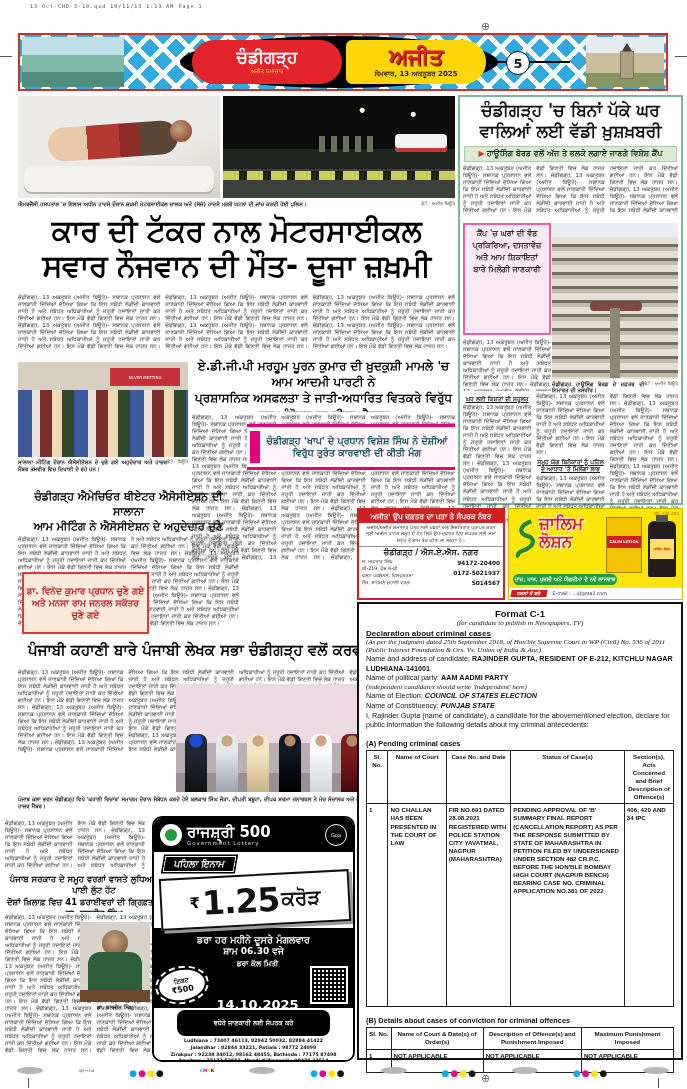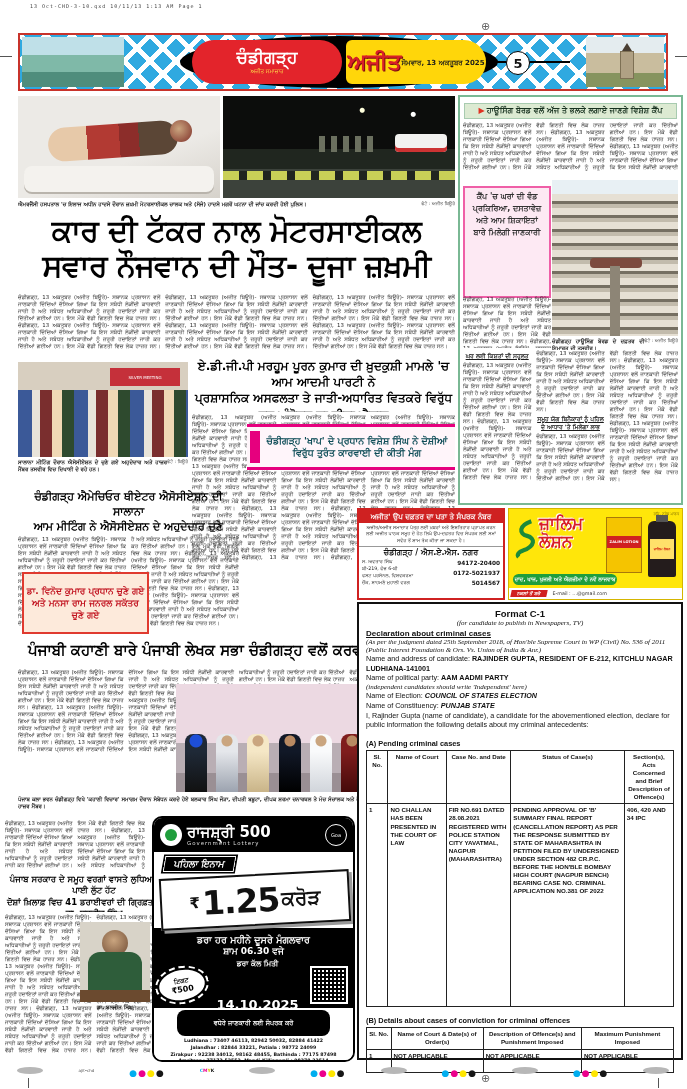--- a/index.html
+++ b/index.html
@@ -25,21 +25,21 @@
     background:linear-gradient(#e4ecef 0 32%,#c9bd9e 32% 72%,#86945f 72%);}
   .mh-monument{position:absolute;left:34px;top:14px;width:12px;height:26px;background:#b0a184;border:1px solid #7d7054;}
   .mh-bird{position:absolute;left:36px;top:6px;width:0;height:0;border-left:5px solid transparent;border-right:5px solid transparent;border-bottom:8px solid #4a3f33;}
   .mh-line{left:460px;top:26px;width:90px;height:2px;background:#000;}
   .mh-oval{left:160px;top:1px;width:318px;height:52px;background:#000;border-radius:50%;}
   .mh-red{position:absolute;left:12px;top:4px;width:150px;height:44px;background:#e3242b;border-radius:22px;
     display:flex;flex-direction:column;align-items:center;justify-content:center;}
   .mh-ed{color:#fff;font-weight:bold;font-size:17px;line-height:1;}
   .mh-ed-sub{color:#ffe94d;font-size:5.5px;margin-top:2px;}
   .mh-yellow{position:absolute;left:166px;top:4px;width:140px;height:44px;background:#ffd60a;border-radius:6px 22px 22px 6px;
-    display:flex;flex-direction:row;align-items:center;justify-content:center;}
+    display:flex;flex-direction:column;align-items:center;justify-content:center;}
   .mh-title{color:#d92027;font-weight:bold;font-size:22px;line-height:1;text-shadow:1px 1px 0 #7a0d10;}
   .mh-date{color:#1a1a1a;font-weight:bold;font-size:7px;margin-top:2px;}
   .mh-num{left:486px;top:16px;width:22px;height:22px;background:#fff;border:1.5px solid #000;border-radius:50%;
     display:flex;align-items:center;justify-content:center;font-weight:bold;font-size:13px;}
   
   .fill{font-size:5.4px;line-height:1.3;text-align:justify;color:#1c1c1c;word-break:break-word;overflow:hidden;}
   .cols2{column-count:2;column-gap:5px;}
   .cols3{column-count:3;column-gap:5px;}
   .cols4{column-count:4;column-gap:5px;}
   .caption{font-size:5.4px;font-weight:bold;color:#111;line-height:1.25;text-align:justify;overflow:hidden;}
@@ -323,26 +323,30 @@
       <div class="c-line">Ludhiana : 73407 46113, 82942 50032, 82884 41422</div>
       <div class="c-line">Jalandhar : 82844 33221, Patiala : 98772 24099</div>
       <div class="c-line">Zirakpur : 92238 34012, 98162 48455, Bathinda : 77175 87498</div>
       <div class="c-line">Amritsar : 77173 52552, Mandi Killianwali : 98378 23514</div>
       <div class="c-line">Rajpura : 82933 04842, 88472 19909, Moga : 98153 33314</div>
       <div class="social">Follow us :  f  ▶  ◎</div>
     </div>
   </div>
 
   <div class="abs housing" style="left:458px;top:95px;width:225px;height:410px;">
+    <div class="housing-headline">
+      <div>ਚੰਡੀਗੜ੍ਹ 'ਚ ਬਿਨਾਂ ਪੱਕੇ ਘਰ</div>
+      <div>ਵਾਲਿਆਂ ਲਈ ਵੱਡੀ ਖ਼ੁਸ਼ਖ਼ਬਰੀ</div>
+    </div>
     <div class="housing-subhead">
       <span class="arrow">▶</span><span>ਹਾਊਸਿੰਗ ਬੋਰਡ ਵਲੋਂ ਅੱਜ ਤੇ ਭਲਕੇ ਲਗਾਏ ਜਾਣਗੇ ਵਿਸ਼ੇਸ਼ ਕੈਂਪ</span>
     </div>
     <div class="fill cols3" style="height:56px;">ਚੰਡੀਗੜ੍ਹ, 13 ਅਕਤੂਬਰ (ਅਜੀਤ ਬਿਊਰੋ)- ਸਥਾਨਕ ਪ੍ਰਸ਼ਾਸਨ ਵਲੋਂ ਜਾਣਕਾਰੀ ਦਿੰਦਿਆਂ ਦੱਸਿਆ ਗਿਆ ਕਿ ਇਸ ਸਬੰਧੀ ਲੋੜੀਂਦੀ ਕਾਰਵਾਈ ਜਾਰੀ ਹੈ ਅਤੇ ਸਬੰਧਤ ਅਧਿਕਾਰੀਆਂ ਨੂੰ ਜ਼ਰੂਰੀ ਹਦਾਇਤਾਂ ਜਾਰੀ ਕਰ ਦਿੱਤੀਆਂ ਗਈਆਂ ਹਨ। ਇਸ ਮੌਕੇ ਵੱਡੀ ਗਿਣਤੀ ਵਿਚ ਲੋਕ ਹਾਜ਼ਰ ਸਨ। ਚੰਡੀਗੜ੍ਹ, 13 ਅਕਤੂਬਰ (ਅਜੀਤ ਬਿਊਰੋ)- ਸਥਾਨਕ ਪ੍ਰਸ਼ਾਸਨ ਵਲੋਂ ਜਾਣਕਾਰੀ ਦਿੰਦਿਆਂ ਦੱਸਿਆ ਗਿਆ ਕਿ ਇਸ ਸਬੰਧੀ ਲੋੜੀਂਦੀ ਕਾਰਵਾਈ ਜਾਰੀ ਹੈ ਅਤੇ ਸਬੰਧਤ ਅਧਿਕਾਰੀਆਂ ਨੂੰ ਜ਼ਰੂਰੀ ਹਦਾਇਤਾਂ ਜਾਰੀ ਕਰ ਦਿੱਤੀਆਂ ਗਈਆਂ ਹਨ। ਇਸ ਮੌਕੇ ਵੱਡੀ ਗਿਣਤੀ ਵਿਚ ਲੋਕ ਹਾਜ਼ਰ ਸਨ। ਚੰਡੀਗੜ੍ਹ, 13 ਅਕਤੂਬਰ (ਅਜੀਤ ਬਿਊਰੋ)- ਸਥਾਨਕ ਪ੍ਰਸ਼ਾਸਨ ਵਲੋਂ ਜਾਣਕਾਰੀ ਦਿੰਦਿਆਂ ਦੱਸਿਆ ਗਿਆ ਕਿ ਇਸ ਸਬੰਧੀ ਲੋੜੀਂਦੀ ਕਾਰਵਾਈ ਜਾਰੀ ਹੈ ਅਤੇ ਸਬੰਧਤ ਅਧਿਕਾਰੀਆਂ ਨੂੰ ਜ਼ਰੂਰੀ ਹਦਾਇਤਾਂ ਜਾਰੀ ਕਰ ਦਿੱਤੀਆਂ ਗਈਆਂ ਹਨ। ਇਸ ਮੌਕੇ ਵੱਡੀ ਗਿਣਤੀ ਵਿਚ ਲੋਕ ਹਾਜ਼ਰ ਸਨ। ਚੰਡੀਗੜ੍ਹ, 13 ਅਕਤੂਬਰ (ਅਜੀਤ ਬਿਊਰੋ)- ਸਥਾਨਕ ਪ੍ਰਸ਼ਾਸਨ ਵਲੋਂ ਜਾਣਕਾਰੀ ਦਿੰਦਿਆਂ ਦੱਸਿਆ ਗਿਆ ਕਿ ਇਸ ਸਬੰਧੀ ਲੋੜੀਂਦੀ ਕਾਰਵਾਈ ਜਾਰੀ ਹੈ ਅਤੇ ਸਬੰਧਤ ਅਧਿਕਾਰੀਆਂ ਨੂੰ ਜ਼ਰੂਰੀ ਹਦਾਇਤਾਂ ਜਾਰੀ ਕਰ ਦਿੱਤੀਆਂ ਗਈਆਂ ਹਨ। ਇਸ ਮੌਕੇ ਵੱਡੀ ਗਿਣਤੀ ਵਿਚ ਲੋਕ ਹਾਜ਼ਰ ਸਨ। ਚੰਡੀਗੜ੍ਹ, 13 ਅਕਤੂਬਰ (ਅਜੀਤ ਬਿਊਰੋ)- ਸਥਾਨਕ ਪ੍ਰਸ਼ਾਸਨ ਵਲੋਂ ਜਾਣਕਾਰੀ ਦਿੰਦਿਆਂ ਦੱਸਿਆ ਗਿਆ ਕਿ ਇਸ ਸਬੰਧੀ ਲੋੜੀਂਦੀ ਕਾਰਵਾਈ ਜਾਰੀ ਹੈ ਅਤੇ ਸਬੰਧਤ ਅਧਿਕਾਰੀਆਂ ਨੂੰ ਜ਼ਰੂਰੀ ਹਦਾਇਤਾਂ ਜਾਰੀ ਕਰ ਦਿੱਤੀਆਂ ਗਈਆਂ ਹਨ। ਇਸ ਮੌਕੇ ਵੱਡੀ ਗਿਣਤੀ ਵਿਚ ਲੋਕ ਹਾਜ਼ਰ ਸਨ।</div>
     <div style="position:relative;height:172px;">
-      <div class="abs pinkbox" style="left:0;top:8px;width:88px;height:112px;">
+      <div class="abs pinkbox" style="left:0;top:2px;width:88px;height:112px;">
         <div>ਕੈਂਪ 'ਚ ਘਰਾਂ ਦੀ ਵੰਡ</div>
         <div>ਪ੍ਰਕਿਰਿਆ, ਦਸਤਾਵੇਜ਼</div>
         <div>ਅਤੇ ਆਮ ਸ਼ਿਕਾਇਤਾਂ</div>
         <div>ਬਾਰੇ ਮਿਲੇਗੀ ਜਾਣਕਾਰੀ</div>
       </div>
       <div class="abs fill" style="left:0;top:118px;width:88px;height:52px;">ਚੰਡੀਗੜ੍ਹ, 13 ਅਕਤੂਬਰ (ਅਜੀਤ ਬਿਊਰੋ)- ਸਥਾਨਕ ਪ੍ਰਸ਼ਾਸਨ ਵਲੋਂ ਜਾਣਕਾਰੀ ਦਿੰਦਿਆਂ ਦੱਸਿਆ ਗਿਆ ਕਿ ਇਸ ਸਬੰਧੀ ਲੋੜੀਂਦੀ ਕਾਰਵਾਈ ਜਾਰੀ ਹੈ ਅਤੇ ਸਬੰਧਤ ਅਧਿਕਾਰੀਆਂ ਨੂੰ ਜ਼ਰੂਰੀ ਹਦਾਇਤਾਂ ਜਾਰੀ ਕਰ ਦਿੱਤੀਆਂ ਗਈਆਂ ਹਨ। ਇਸ ਮੌਕੇ ਵੱਡੀ ਗਿਣਤੀ ਵਿਚ ਲੋਕ ਹਾਜ਼ਰ ਸਨ। ਚੰਡੀਗੜ੍ਹ, 13 ਅਕਤੂਬਰ (ਅਜੀਤ ਬਿਊਰੋ)- ਸਥਾਨਕ ਪ੍ਰਸ਼ਾਸਨ ਵਲੋਂ ਜਾਣਕਾਰੀ ਦਿੰਦਿਆਂ ਦੱਸਿਆ ਗਿਆ ਕਿ ਇਸ ਸਬੰਧੀ ਲੋੜੀਂਦੀ ਕਾਰਵਾਈ ਜਾਰੀ ਹੈ ਅਤੇ ਸਬੰਧਤ ਅਧਿਕਾਰੀਆਂ ਨੂੰ ਜ਼ਰੂਰੀ ਹਦਾਇਤਾਂ ਜਾਰੀ ਕਰ ਦਿੱਤੀਆਂ ਗਈਆਂ ਹਨ। ਇਸ ਮੌਕੇ ਵੱਡੀ ਗਿਣਤੀ ਵਿਚ ਲੋਕ ਹਾਜ਼ਰ ਸਨ।</div>
       <div class="abs ph buildingph" style="right:0;top:2px;width:126px;height:156px;">
         <div class="canopy"></div>
         <div class="pillar"></div>
       </div>

